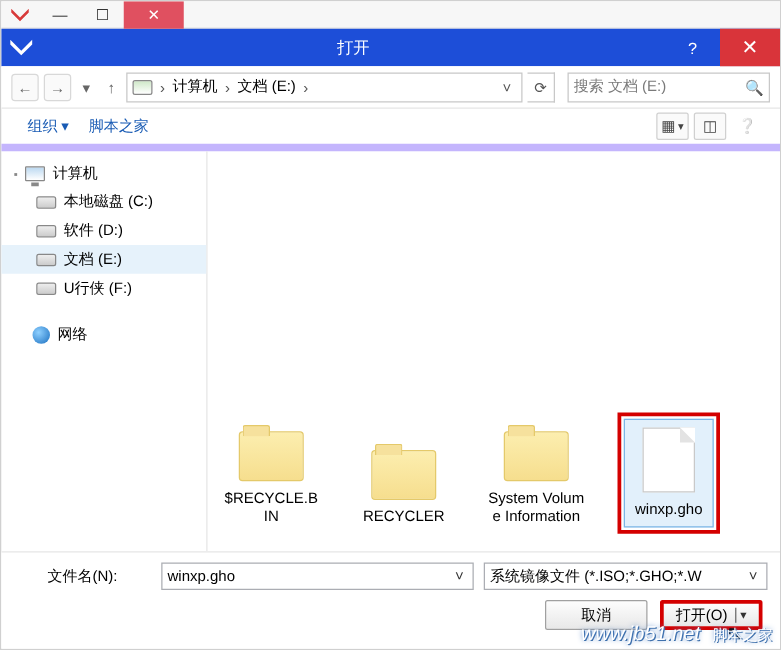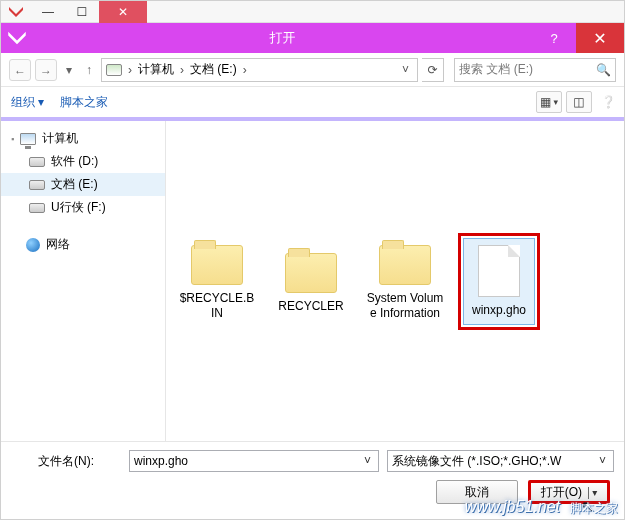--- a/index.html
+++ b/index.html
@@ -9,56 +9,56 @@
   
   .parent-title { height:22px; background:#f7f7f7; display:flex; align-items:center; border-bottom:1px solid #e0e0e0; }
   .parent-title .logo { width:18px; height:18px; margin:0 6px; display:flex; align-items:center; justify-content:center; }
   .parent-title .logo svg { width:16px; height:16px; }
   .parent-title .ttl { flex:1; text-align:center; color:#555; }
   .parent-title .btns { display:flex; height:22px; }
   .wbtn { width:34px; display:flex; align-items:center; justify-content:center; color:#333; }
   .wbtn.close { background:#e05060; color:#fff; width:48px; }
 
   
-  .child-title { height:30px; background:#d946ef; display:flex; align-items:center; }
+  .child-title { height:30px; background:#1d4ed8; display:flex; align-items:center; }
   .child-title .logo { width:20px; height:20px; margin:0 6px; display:flex; align-items:center; justify-content:center; }
   .child-title .ttl { flex:1; text-align:center; color:#fff; font-size:13px; }
   .child-title .cbtn { width:44px; height:30px; display:flex; align-items:center; justify-content:center; color:#fff; font-size:13px; }
   .child-title .cbtn.close { background:#d9343a; width:48px; font-size:16px; }
 
   
   .addr { height:34px; border-bottom:1px solid #e6e6e6; display:flex; align-items:center; padding:0 8px; gap:4px; background:#fff; }
   .nav-ico { width:22px; height:22px; border:1px solid #d8d8d8; border-radius:3px; display:flex; align-items:center; justify-content:center; color:#666; background:#fafafa; }
   .nav-ico.plain { border:none; background:none; width:16px; }
   .crumb { flex:1; height:24px; border:1px solid #c8c8c8; display:flex; align-items:center; padding:0 4px; gap:4px; }
   .crumb .drive-ico { width:16px; height:12px; border:1px solid #888; border-radius:2px; background:linear-gradient(#cfe8c8,#fff); }
   .crumb .sep { color:#555; padding:0 2px; }
   .crumb .dd { margin-left:auto; color:#555; padding:0 4px; }
   .refresh-btn { width:22px; height:24px; border:1px solid #c8c8c8; border-left:none; display:flex; align-items:center; justify-content:center; color:#555; }
   .search { width:162px; height:24px; border:1px solid #c8c8c8; display:flex; align-items:center; margin-left:6px; padding:0 4px; color:#7a7a7a; }
   .search .mag { margin-left:auto; color:#555; }
 
   
-  .toolbar { height:34px; border-bottom:4px solid #c4b5fd; display:flex; align-items:center; padding:0 2px; color:#195bb4; }
+  .toolbar { height:34px; border-bottom:6px solid #c4b5fd; display:flex; align-items:center; padding:0 13px; color:#195bb4; }
   .toolbar .tlink { padding:4px 8px; display:flex; align-items:center; gap:3px; }
   .toolbar .spacer { flex:1; }
   .toolbar .tico { width:26px; height:22px; border:1px solid #d0d0d0; margin-left:4px; display:flex; align-items:center; justify-content:center; color:#444; background:#fafafa; border-radius:2px; }
 
   
   .body { position:absolute; top:120px; bottom:78px; left:0; right:0; display:flex; }
   .nav { width:165px; border-right:1px solid #e6e6e6; padding:6px 0; }
   .nav-h { display:flex; align-items:center; gap:6px; padding:3px 10px; }
   .nav-h.sub { padding-left:28px; color:#000; }
   .nav-h.active { background:#e6f2fb; }
   .nav-h .pc-ico { width:16px; height:12px; border:1px solid #888; border-radius:1px; background:linear-gradient(#bcd9f1,#fff); position:relative; }
   .nav-h .pc-ico::after { content:""; position:absolute; left:4px; top:12px; width:6px; height:3px; background:#888; }
   .nav-h .dr-ico { width:16px; height:10px; border:1px solid #888; border-radius:2px; background:linear-gradient(#eee,#ccc); }
   .nav-h .net-ico { width:14px;height:14px;border-radius:50%;background:radial-gradient(circle at 35% 35%, #8fd0ff, #1a6fc0); }
 
-  .files { flex:1; padding:10px 6px; display:flex; align-items:center; gap:4px; }
+  .files { flex:1; padding:10px 6px; display:flex; align-items:flex-end; gap:16px; }
   .item { width:90px; text-align:center; padding:4px; }
   .item .folder-ico { width:52px; height:40px; margin:4px auto 6px; background:linear-gradient(#fceeaf,#f6de8e); border:1px solid #e4c96a; border-radius:3px; position:relative; }
   .item .folder-ico::before { content:""; position:absolute; left:2px; top:-6px; width:20px; height:8px; background:#f6e19d; border:1px solid #e4c96a; border-bottom:none; border-radius:2px 2px 0 0; }
   .item .file-ico { width:42px; height:52px; margin:0 auto 6px; background:#fff; border:1px solid #c9c9c9; position:relative; }
   .item .file-ico::before { content:""; position:absolute; right:-1px; top:-1px; width:0; height:0; border-top:12px solid #fff; border-left:12px solid #e3e3e3; }
   .item .label { line-height:1.25; word-break:break-all; }
   .item.selected { }
   .item.selected .inner { background:#e2f0fb; border:1px solid #7bb6e6; }
   .item .inner { padding:6px 2px; }
   .redbox { border:3px solid #d40000; padding:2px; }
@@ -146,20 +146,24 @@
 
   <div class="body">
     <div class="nav">
       <div class="nav-h">
         <span style="color:#888;font-size:9px">▪</span>
         <span class="pc-ico"></span>
         <span>计算机</span>
       </div>
       <div class="nav-h sub">
           <span class="dr-ico"></span>
+          <span>本地磁盘 (C:)</span>
+        </div>
+      <div class="nav-h sub">
+          <span class="dr-ico"></span>
           <span>软件 (D:)</span>
         </div>
       <div class="nav-h sub active">
           <span class="dr-ico"></span>
           <span>文档 (E:)</span>
         </div>
       <div class="nav-h sub">
           <span class="dr-ico"></span>
           <span>U行侠 (F:)</span>
         </div>

